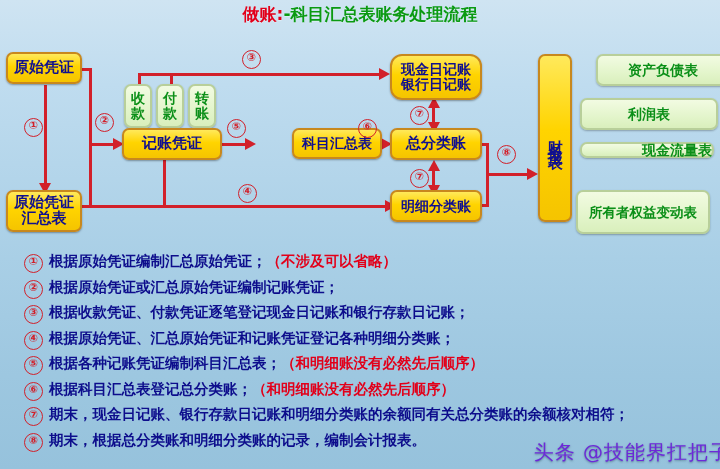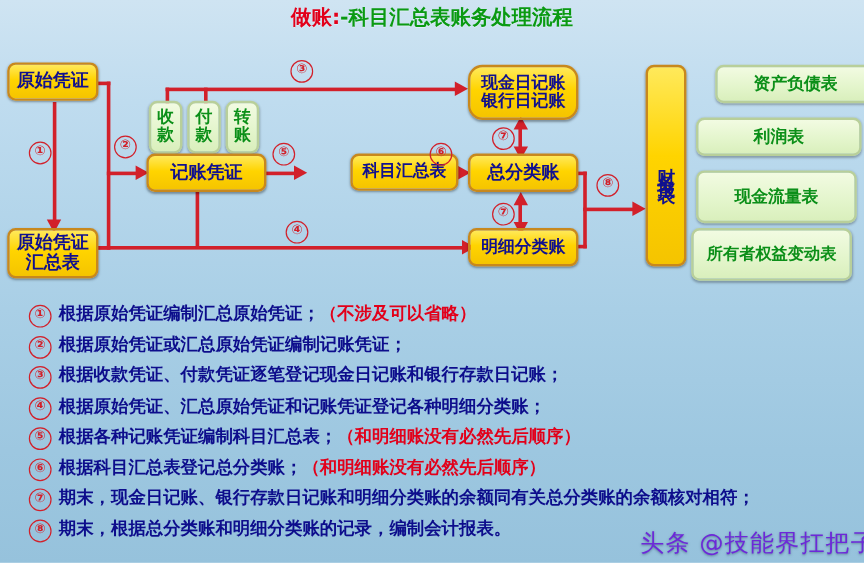--- a/index.html
+++ b/index.html
@@ -186,21 +186,21 @@
   </div>
 
   <div class="node green" style="left:580px;top:54px;width:134px;height:32px;font-size:14px;margin-left:16px;">
     <span class="txt">资产负债表</span>
   </div>
 
   <div class="node green" style="left:580px;top:98px;width:138px;height:32px;font-size:14px;">
     <span class="txt">利润表</span>
   </div>
 
-  <div class="node green" style="left:580px;top:142px;width:134px;height:44px;font-size:14px;">
+  <div class="node green" style="left:580px;top:142px;width:134px;height:16px;font-size:14px;justify-content:flex-end;">
     <span class="txt">现金流量表</span>
   </div>
 
   <div class="node green" style="left:576px;top:190px;width:134px;height:44px;font-size:13.5px;">
     <span class="txt">所有者权益变动表</span>
   </div>
 
   <div class="legend" id="legend">
       <div class="lrow">
         <div class="lmark">①</div>

